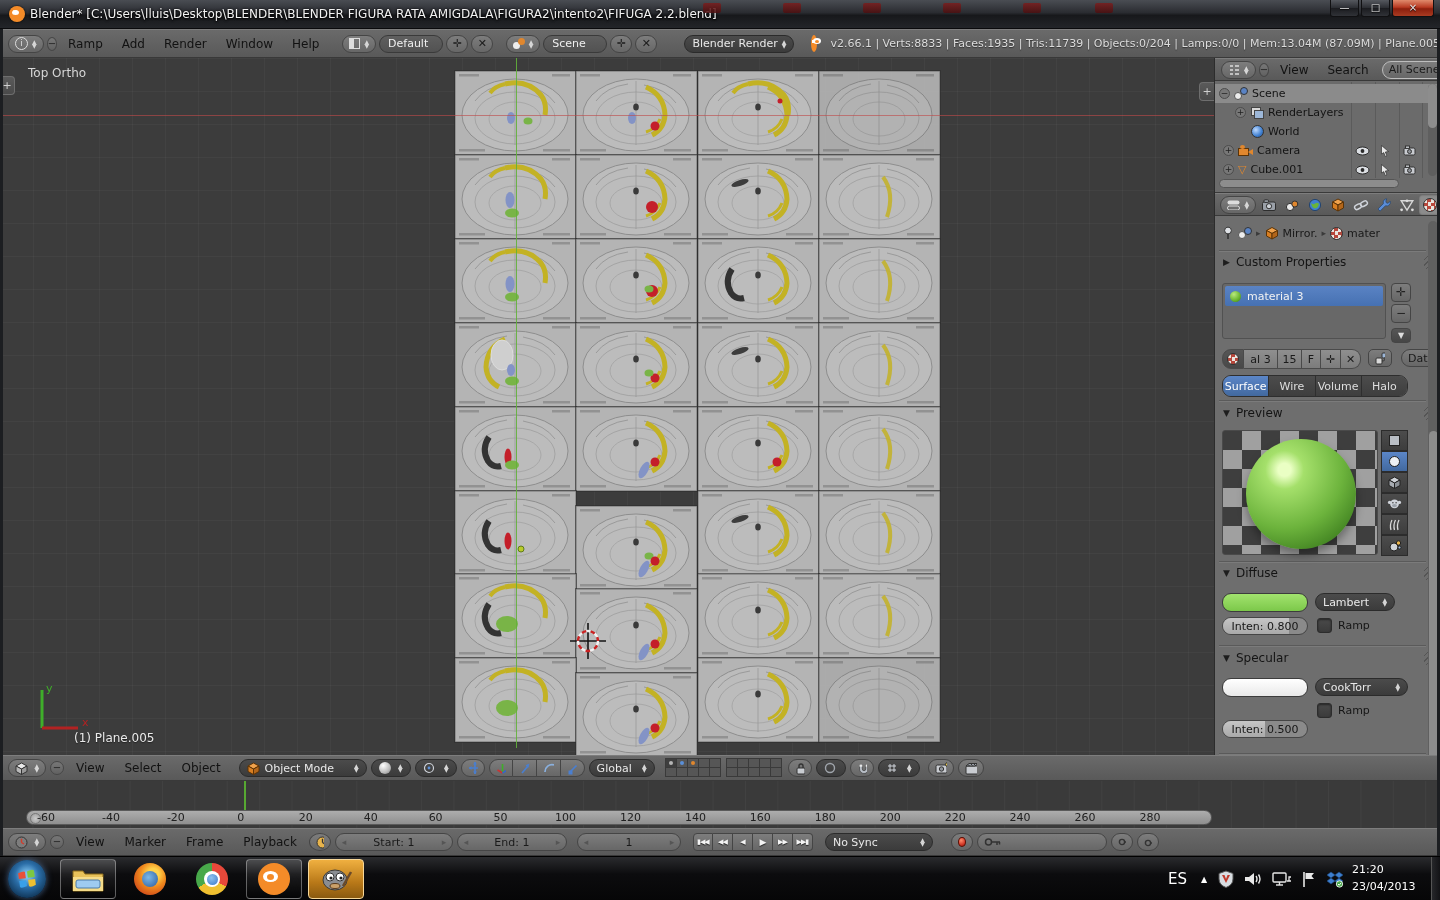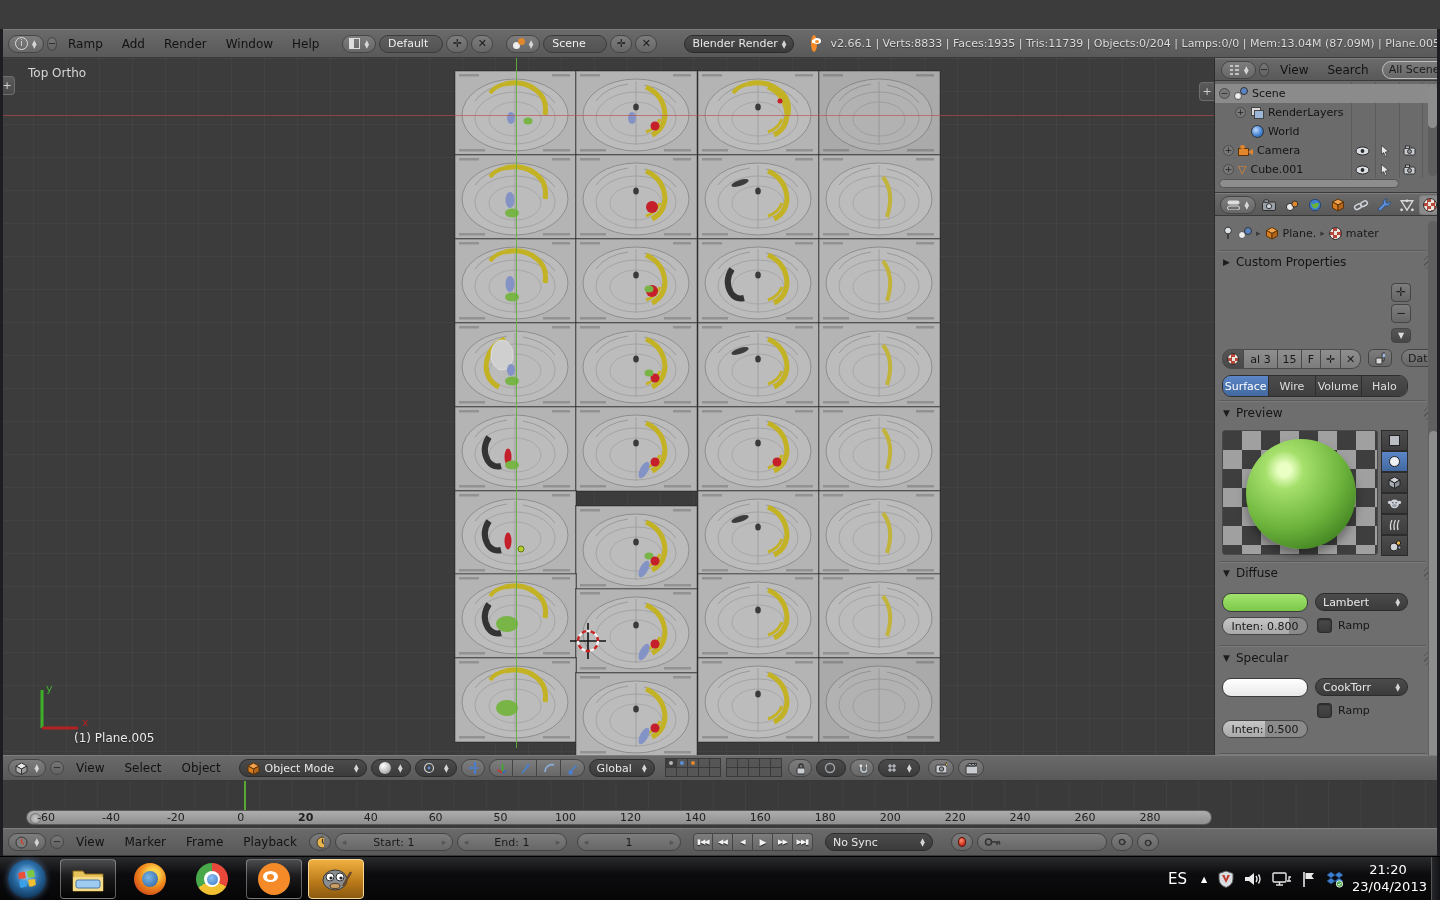--- a/index.html
+++ b/index.html
@@ -130,32 +130,45 @@
   .pbtn { width:20px; height:18px; display:flex; align-items:center; justify-content:center;
     background:linear-gradient(#7d7d7d,#676767); border:1px solid #454545; color:#f4f4f4;
     font-size:7px; letter-spacing:-1px; text-shadow:0 1px 1px #222; }
 
   
   .taskbar { position:absolute; left:0; top:856px; width:1440px; height:44px;
     background:linear-gradient(#2a2b2e,#0c0c0e 40%,#060607); border-top:1px solid #000; }
   .tkbtn { position:absolute; top:2px; width:56px; height:40px; border-radius:4px; display:flex; align-items:center; justify-content:center; }
   .tkframe { border:1px solid rgba(255,255,255,.35); background:linear-gradient(rgba(255,255,255,.18),rgba(255,255,255,.05) 50%,rgba(0,0,0,.2)); }
   .tray { position:absolute; top:0; height:44px; display:flex; align-items:center; color:#fff; }
-  .clock { position:absolute; left:1352px; top:4px; width:72px; text-align:center; color:#fff; font-size:13px; line-height:17px; }
+  .clock { position:absolute; left:1352px; top:4px; width:72px; text-align:left; color:#fff; font-size:11px; line-height:17px; }
   .showdesk { position:absolute; left:1431px; top:0; width:9px; height:44px; border-left:1px solid #555;
     background:linear-gradient(90deg,#26272a,#131316); }
 
   .winframe { position:absolute; top:29px; width:3px; height:827px; background:#1c1e21; z-index:30; }
   svg { display:block; }
 </style>
 </head>
 <body>
 
 <div class="screen">
 
+  <div class="titlebar">
+    <div class="tb-logo"></div>
+    <div class="tb-title">Blender* [C:\Users\lluis\Desktop\BLENDER\BLENDER FIGURA RATA AMIGDALA\FIGURA2\intento2\FIFUGA 2.2.blend]</div>
+    <div class="tb-art" style="left:703px"></div>
+    <div class="tb-art" style="left:783px"></div>
+    <div class="tb-art" style="left:863px"></div>
+    <div class="tb-art" style="left:943px"></div>
+    <div class="tb-art" style="left:1023px"></div>
+    <div class="tb-art" style="left:1095px"></div>
+    <div class="tb-btn" style="left:1330px">—</div>
+    <div class="tb-btn" style="left:1361px">□</div>
+    <div class="tb-btn tb-close" style="left:1392px">×</div>
+  </div>
   <div class="winframe" style="left:0"></div>
   <div class="winframe" style="left:1437px"></div>
 
   <div class="hdrbar infobar">
     <div class="wbtn" style="width:38px">
       <span class="icon16" style="width:13px;height:13px;border:1.5px solid #ddd;border-radius:50%;color:#ddd;font-size:9px;text-align:center;line-height:11px;">i</span>
       <span class="ud">▲<br>▼</span>
     </div>
     <div class="collapse">−</div>
     <div class="menu">Ramp</div>
@@ -933,33 +946,39 @@
       <span class="icon16" style="width:14px;height:13px">
         <span style="position:absolute;left:0;top:4px;width:8px;height:8px;border-radius:50%;background:#ededed;border:1px solid #555"></span>
         <span style="position:absolute;left:6px;top:0;width:8px;height:8px;border-radius:50%;background:#5a83c4;border:1px solid #333"></span>
       </span>
       <span style="color:#3a3a3a;font-size:9px">▸</span>
       <svg width="14" height="14">
           <polygon points="7,1.5 12.5,4.5 7,7.5 1.5,4.5" fill="#f0a24c" stroke="#5b3306"></polygon>
           <polygon points="1.5,4.5 7,7.5 7,13 1.5,10" fill="#d97f22" stroke="#5b3306"></polygon>
           <polygon points="12.5,4.5 7,7.5 7,13 12.5,10" fill="#b3661a" stroke="#5b3306"></polygon>
         </svg>
-      <span>Plane.</span>
+      <span>Mirror.</span>
       <span style="color:#3a3a3a;font-size:9px">▸</span>
       <span class="matball" style="width:13px;height:13px;display:inline-block"></span>
       <span>mater</span>
     </div>
     <div class="sep" style="top:57px"></div>
 
     <div class="ptitle abs" style="left:8px;top:62px">
       <span class="tri">▶</span>
         <span>Custom Properties</span>
     </div>
     <div class="grip" style="top:62px"></div>
 
+    <div class="slotbox">
+      <div class="slotrow">
+        <span class="greendot"></span>
+        <span>material 3</span>
+      </div>
+    </div>
     <div class="sidebtn" style="top:90px">✛</div>
     <div class="sidebtn" style="top:111px">−</div>
     <div class="sidebtn" style="top:135px;height:15px;line-height:13px;background:linear-gradient(#565656,#464646);color:#ddd;font-size:8px">▼</div>
 
     <div class="abs" style="left:7px;top:156px;display:flex">
       <div class="dbseg" style="border-left:1px solid #4a4a4a;border-radius:9px 0 0 9px;background:linear-gradient(#565656,#484848)">
         <span class="matball" style="width:12px;height:12px;display:inline-block"></span>
       </div>
       <div class="dbseg" style="width:34px">al 3</div>
       <div class="dbseg" style="width:24px">15</div>
@@ -1039,21 +1058,21 @@
         </div>
     </div>
 
     <div class="sep" style="top:368px"></div>
     <div class="ptitle abs" style="left:8px;top:373px">
       <span class="tri">▼</span>
         <span>Diffuse</span>
     </div>
     <div class="grip" style="top:373px"></div>
     <div class="abs" style="left:7px;top:400px;width:86px;height:19px;border-radius:9px;border:1px solid #3c3c3c;background:linear-gradient(#a2e36e,#7cc84a)"></div>
-    <div class="wdark abs" style="left:100px;top:400px;width:93px">
+    <div class="wdark abs" style="left:100px;top:400px;width:80px">
       <span>Lambert</span>
         <span class="ud">▲<br>▼</span>
     </div>
     <div class="slider abs" style="left:7px;top:424px;width:86px">
       <div class="fill" style="width:78%"></div>
         <span>Inten: 0.800</span>
     </div>
     <div class="abs" style="left:102px;top:425px;display:flex;align-items:center;gap:6px">
       <div class="checkbox"></div>
       <span style="color:#161616;font-size:11px">Ramp</span>
@@ -1260,21 +1279,21 @@
   </div>
 
   <div class="timeline">
     <div class="playhead"></div>
     <div class="tl-ruler"></div>
     <div id="ruler">
         <span class="tl-num" style="left: 46px;">-60</span>
         <span class="tl-num" style="left: 110.94px;">-40</span>
         <span class="tl-num" style="left: 175.88px;">-20</span>
         <span class="tl-num" style="left: 240.82px;">0</span>
-        <span class="tl-num" style="left: 305.76px; font-weight: bold;">20</span>
+        <span class="tl-num" style="left: 305.76px;">20</span>
         <span class="tl-num" style="left: 370.7px;">40</span>
         <span class="tl-num" style="left: 435.64px;">60</span>
         <span class="tl-num" style="left: 500.58px;">50</span>
         <span class="tl-num" style="left: 565.52px;">100</span>
         <span class="tl-num" style="left: 630.46px;">120</span>
         <span class="tl-num" style="left: 695.4px;">140</span>
         <span class="tl-num" style="left: 760.34px;">160</span>
         <span class="tl-num" style="left: 825.28px;">180</span>
         <span class="tl-num" style="left: 890.22px;">200</span>
         <span class="tl-num" style="left: 955.16px;">220</span>

